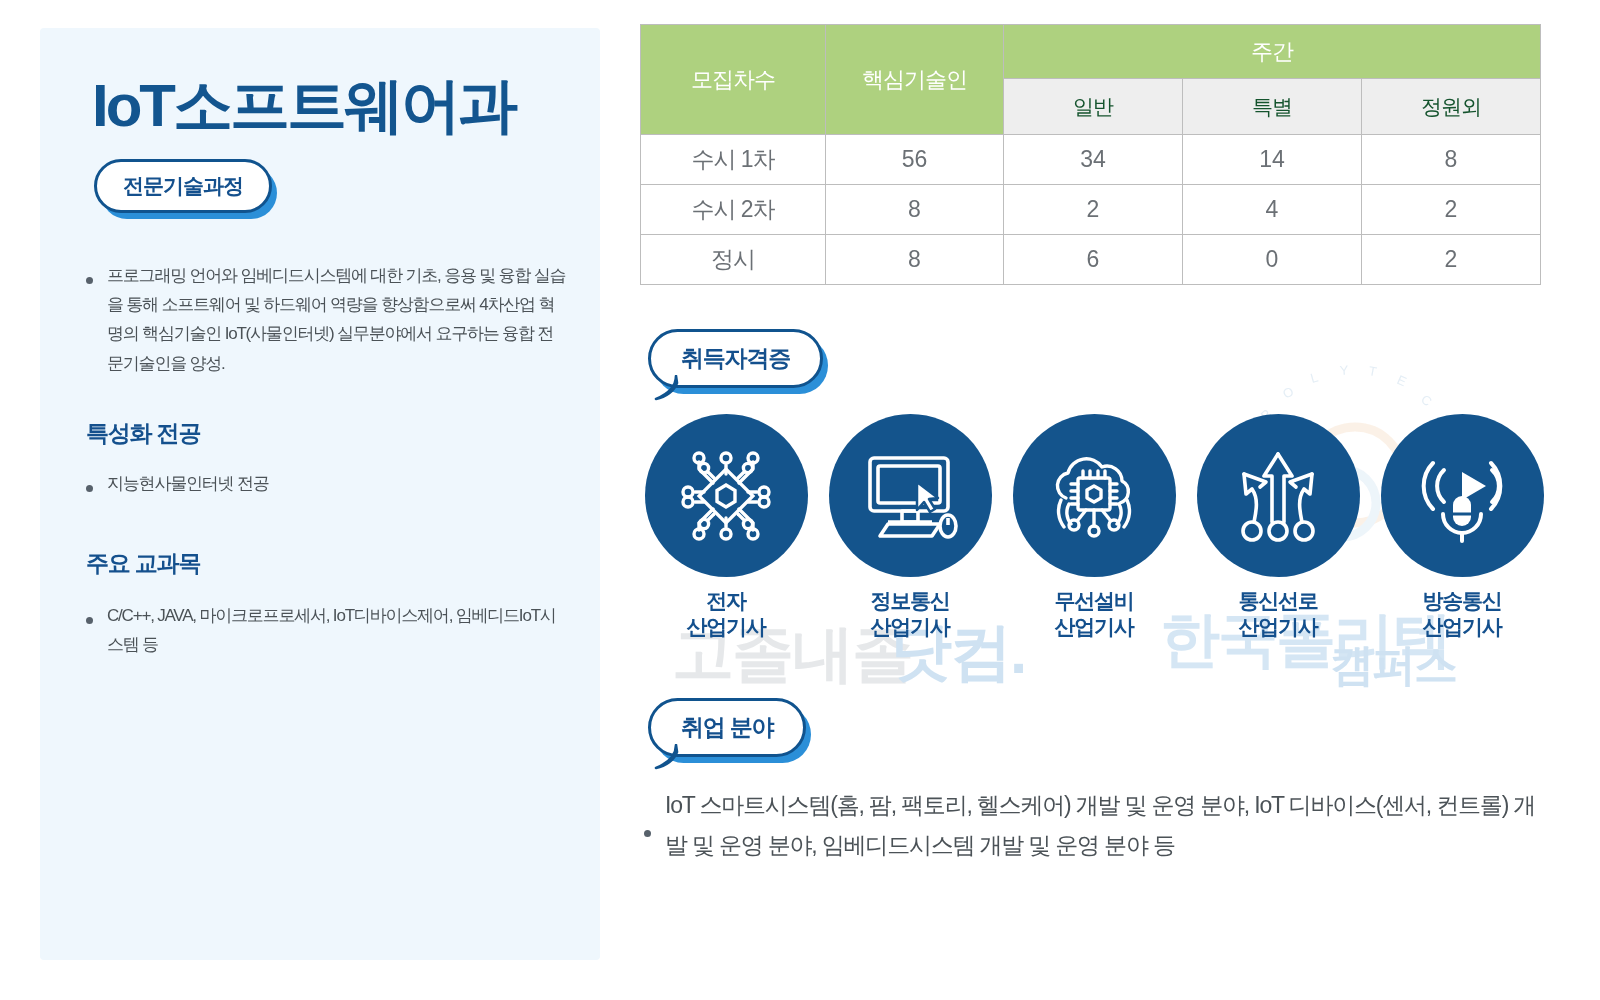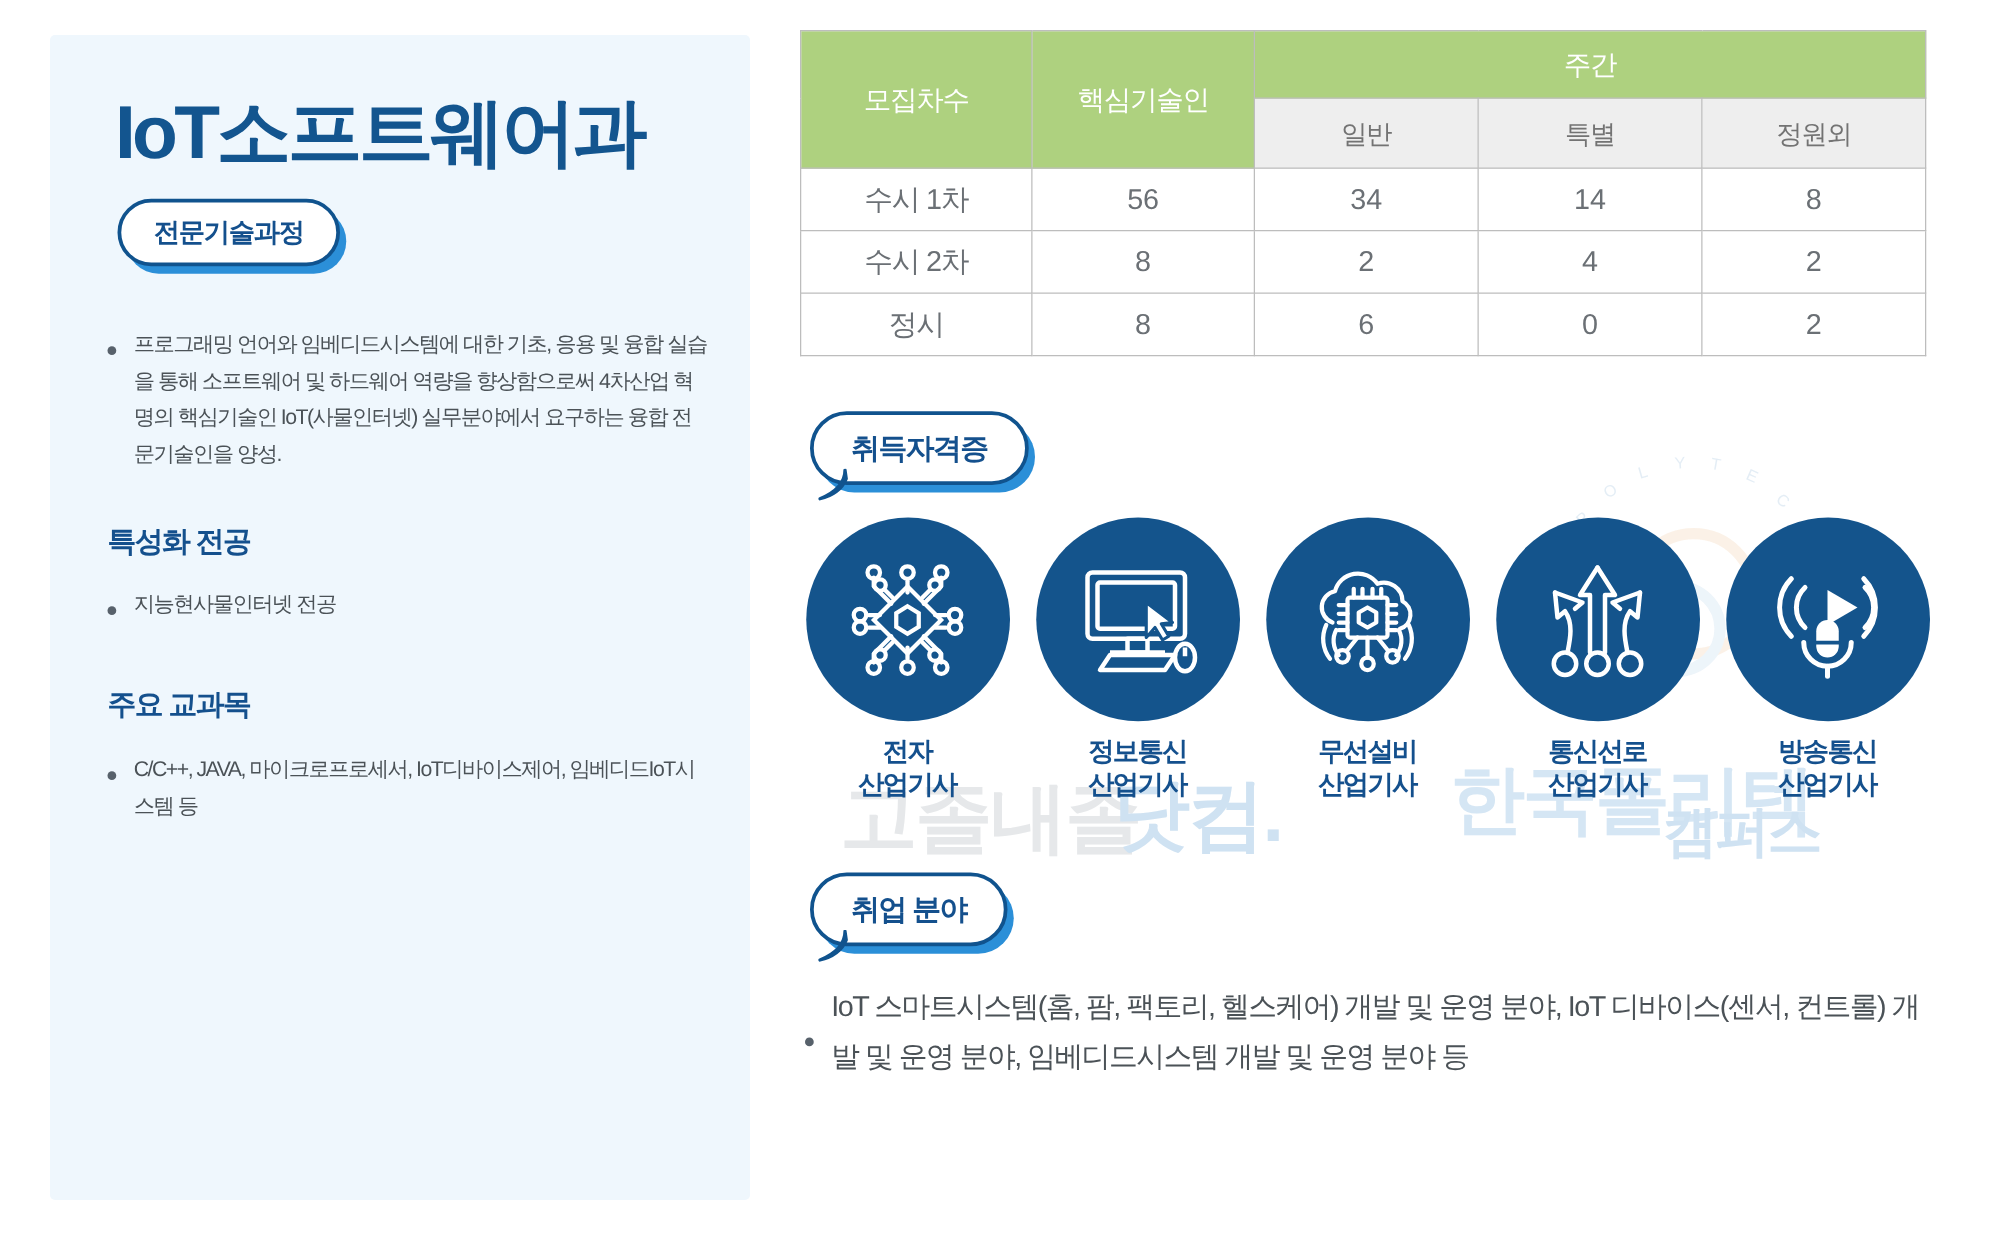--- a/index.html
+++ b/index.html
@@ -158,21 +158,21 @@
   }
   th.g {
     background: #aed17f;
     color: #ffffff;
     font-size: 22px;
     letter-spacing: -1px;
     font-weight: 500;
   }
   th.sub {
     background: #eeeeee;
-    color: #737373;
+    color: #14532d;
     font-size: 21px;
     letter-spacing: -1px;
     height: 56px;
     font-weight: 500;
   }
   th.g.main { height: 102px; }
   th.g.span { height: 54px; }
 
   table.recruit td {
     height: 50px;

